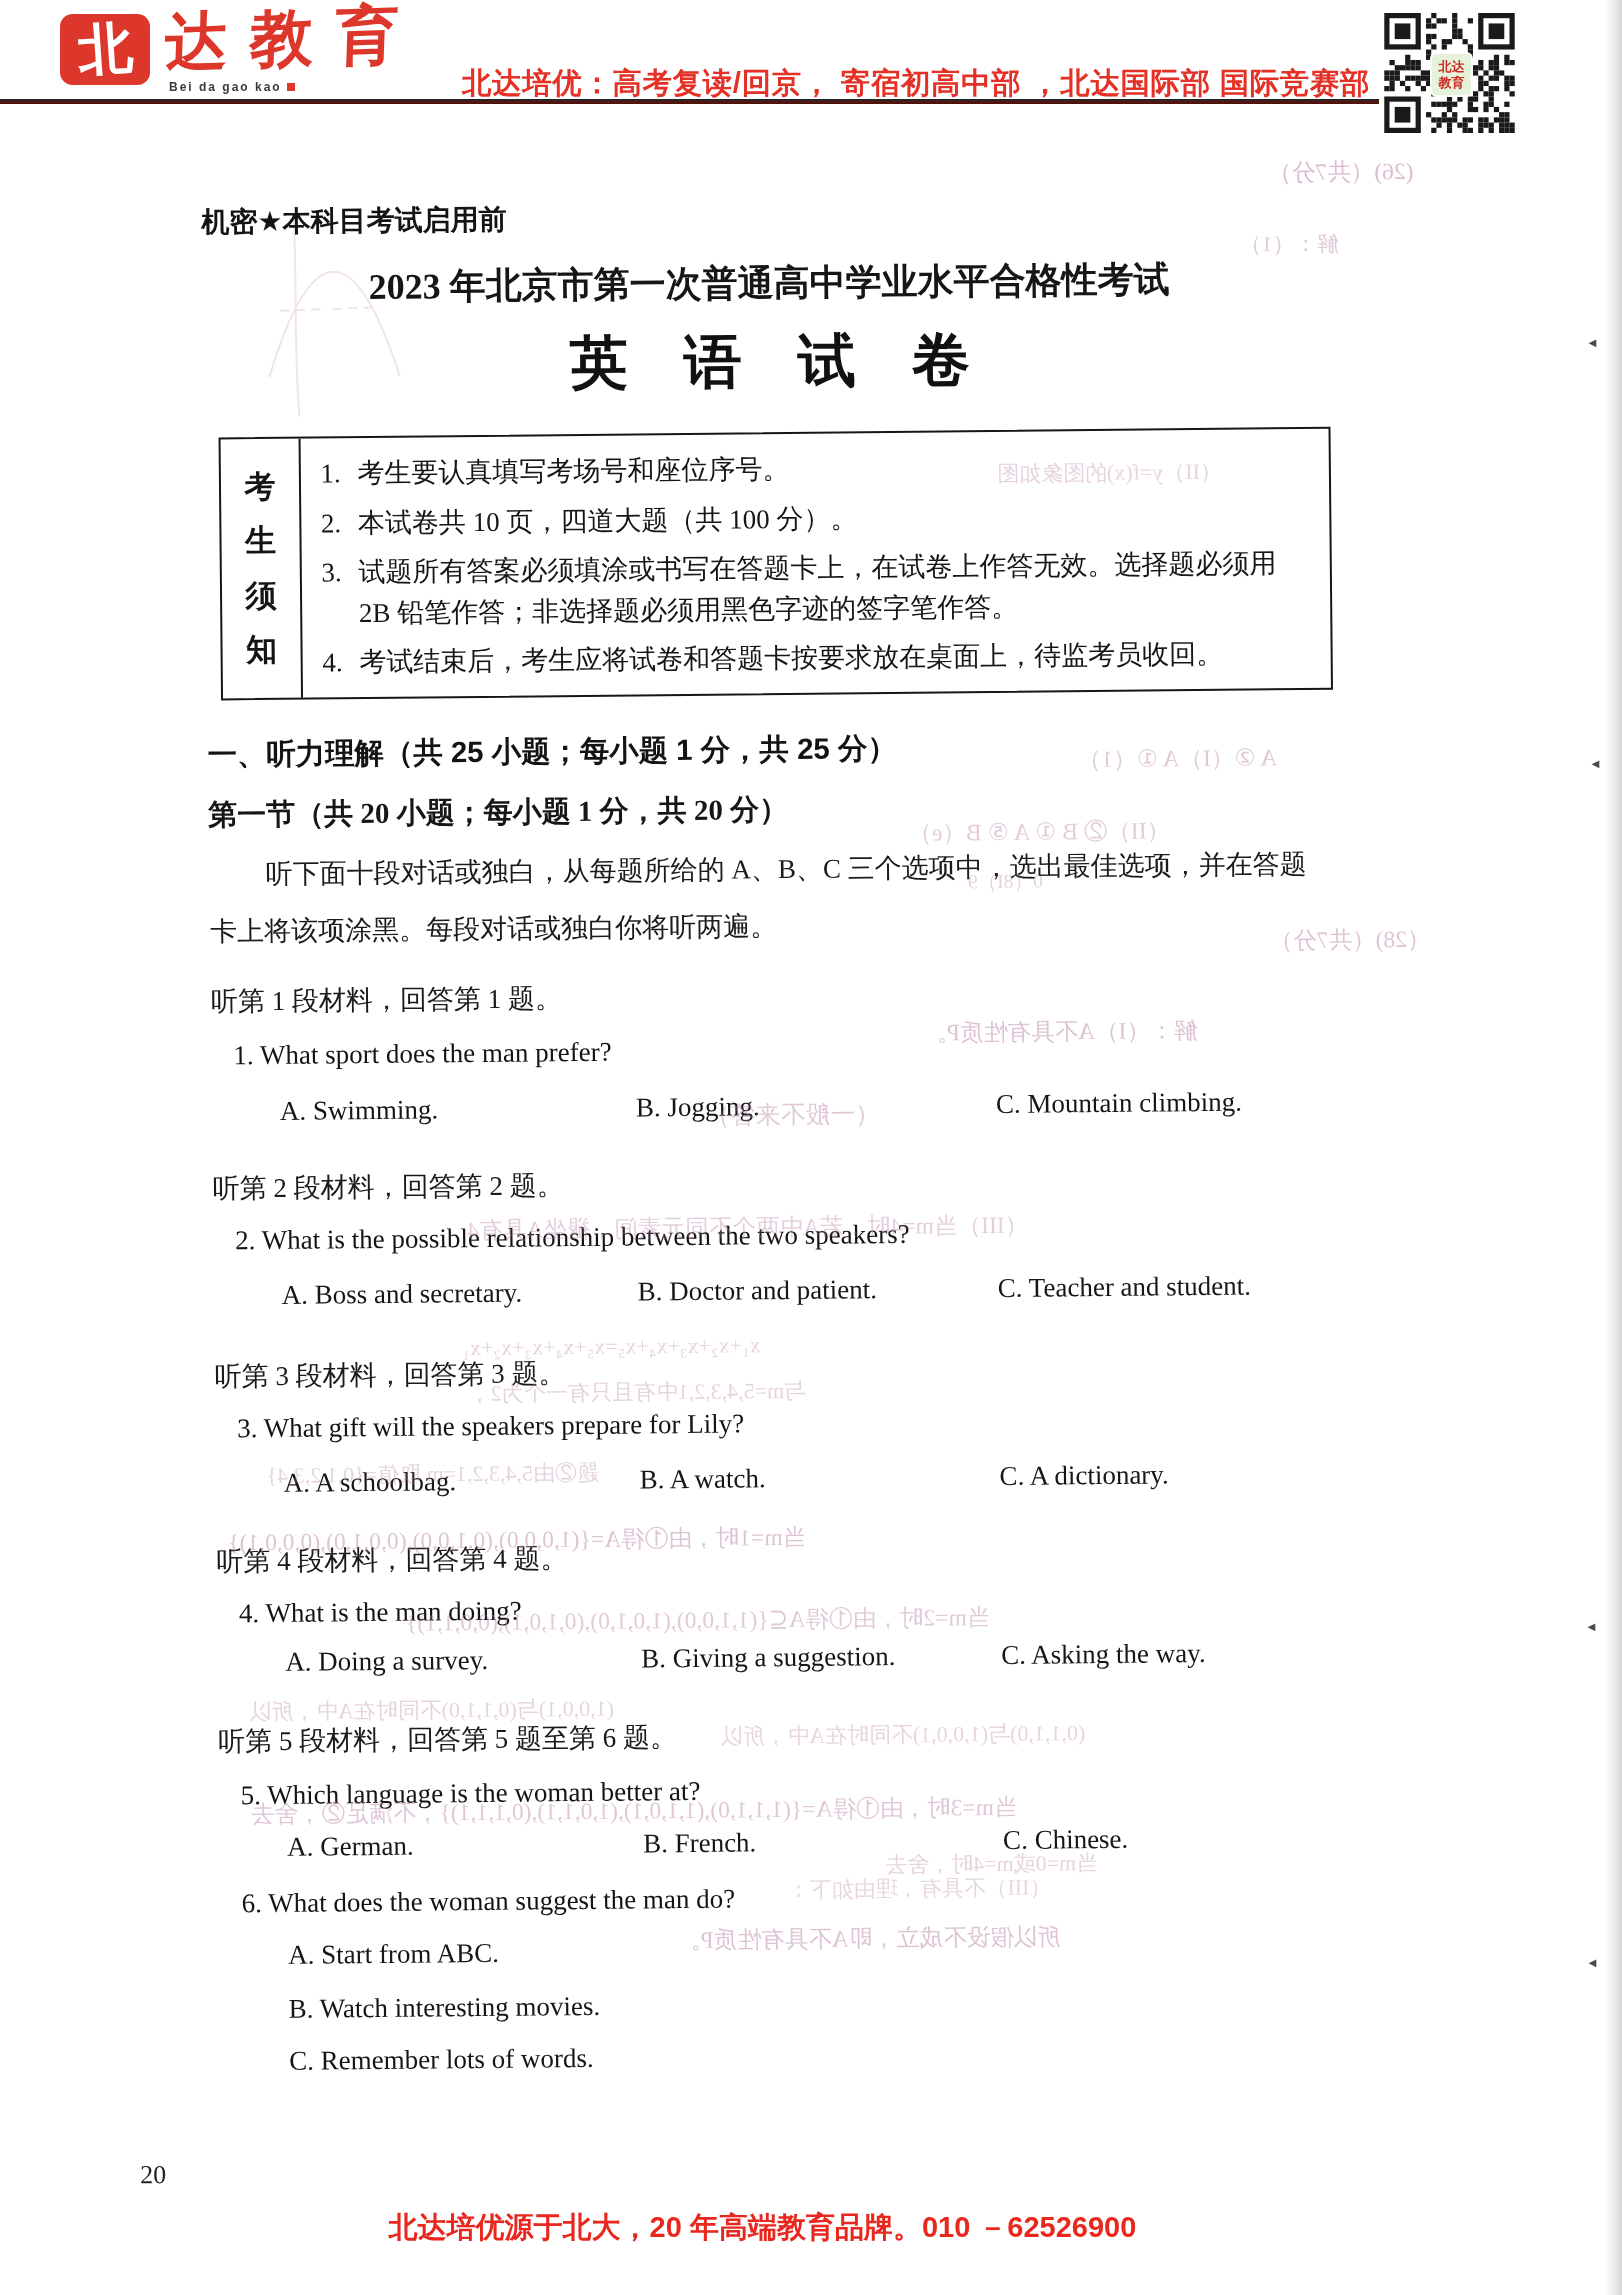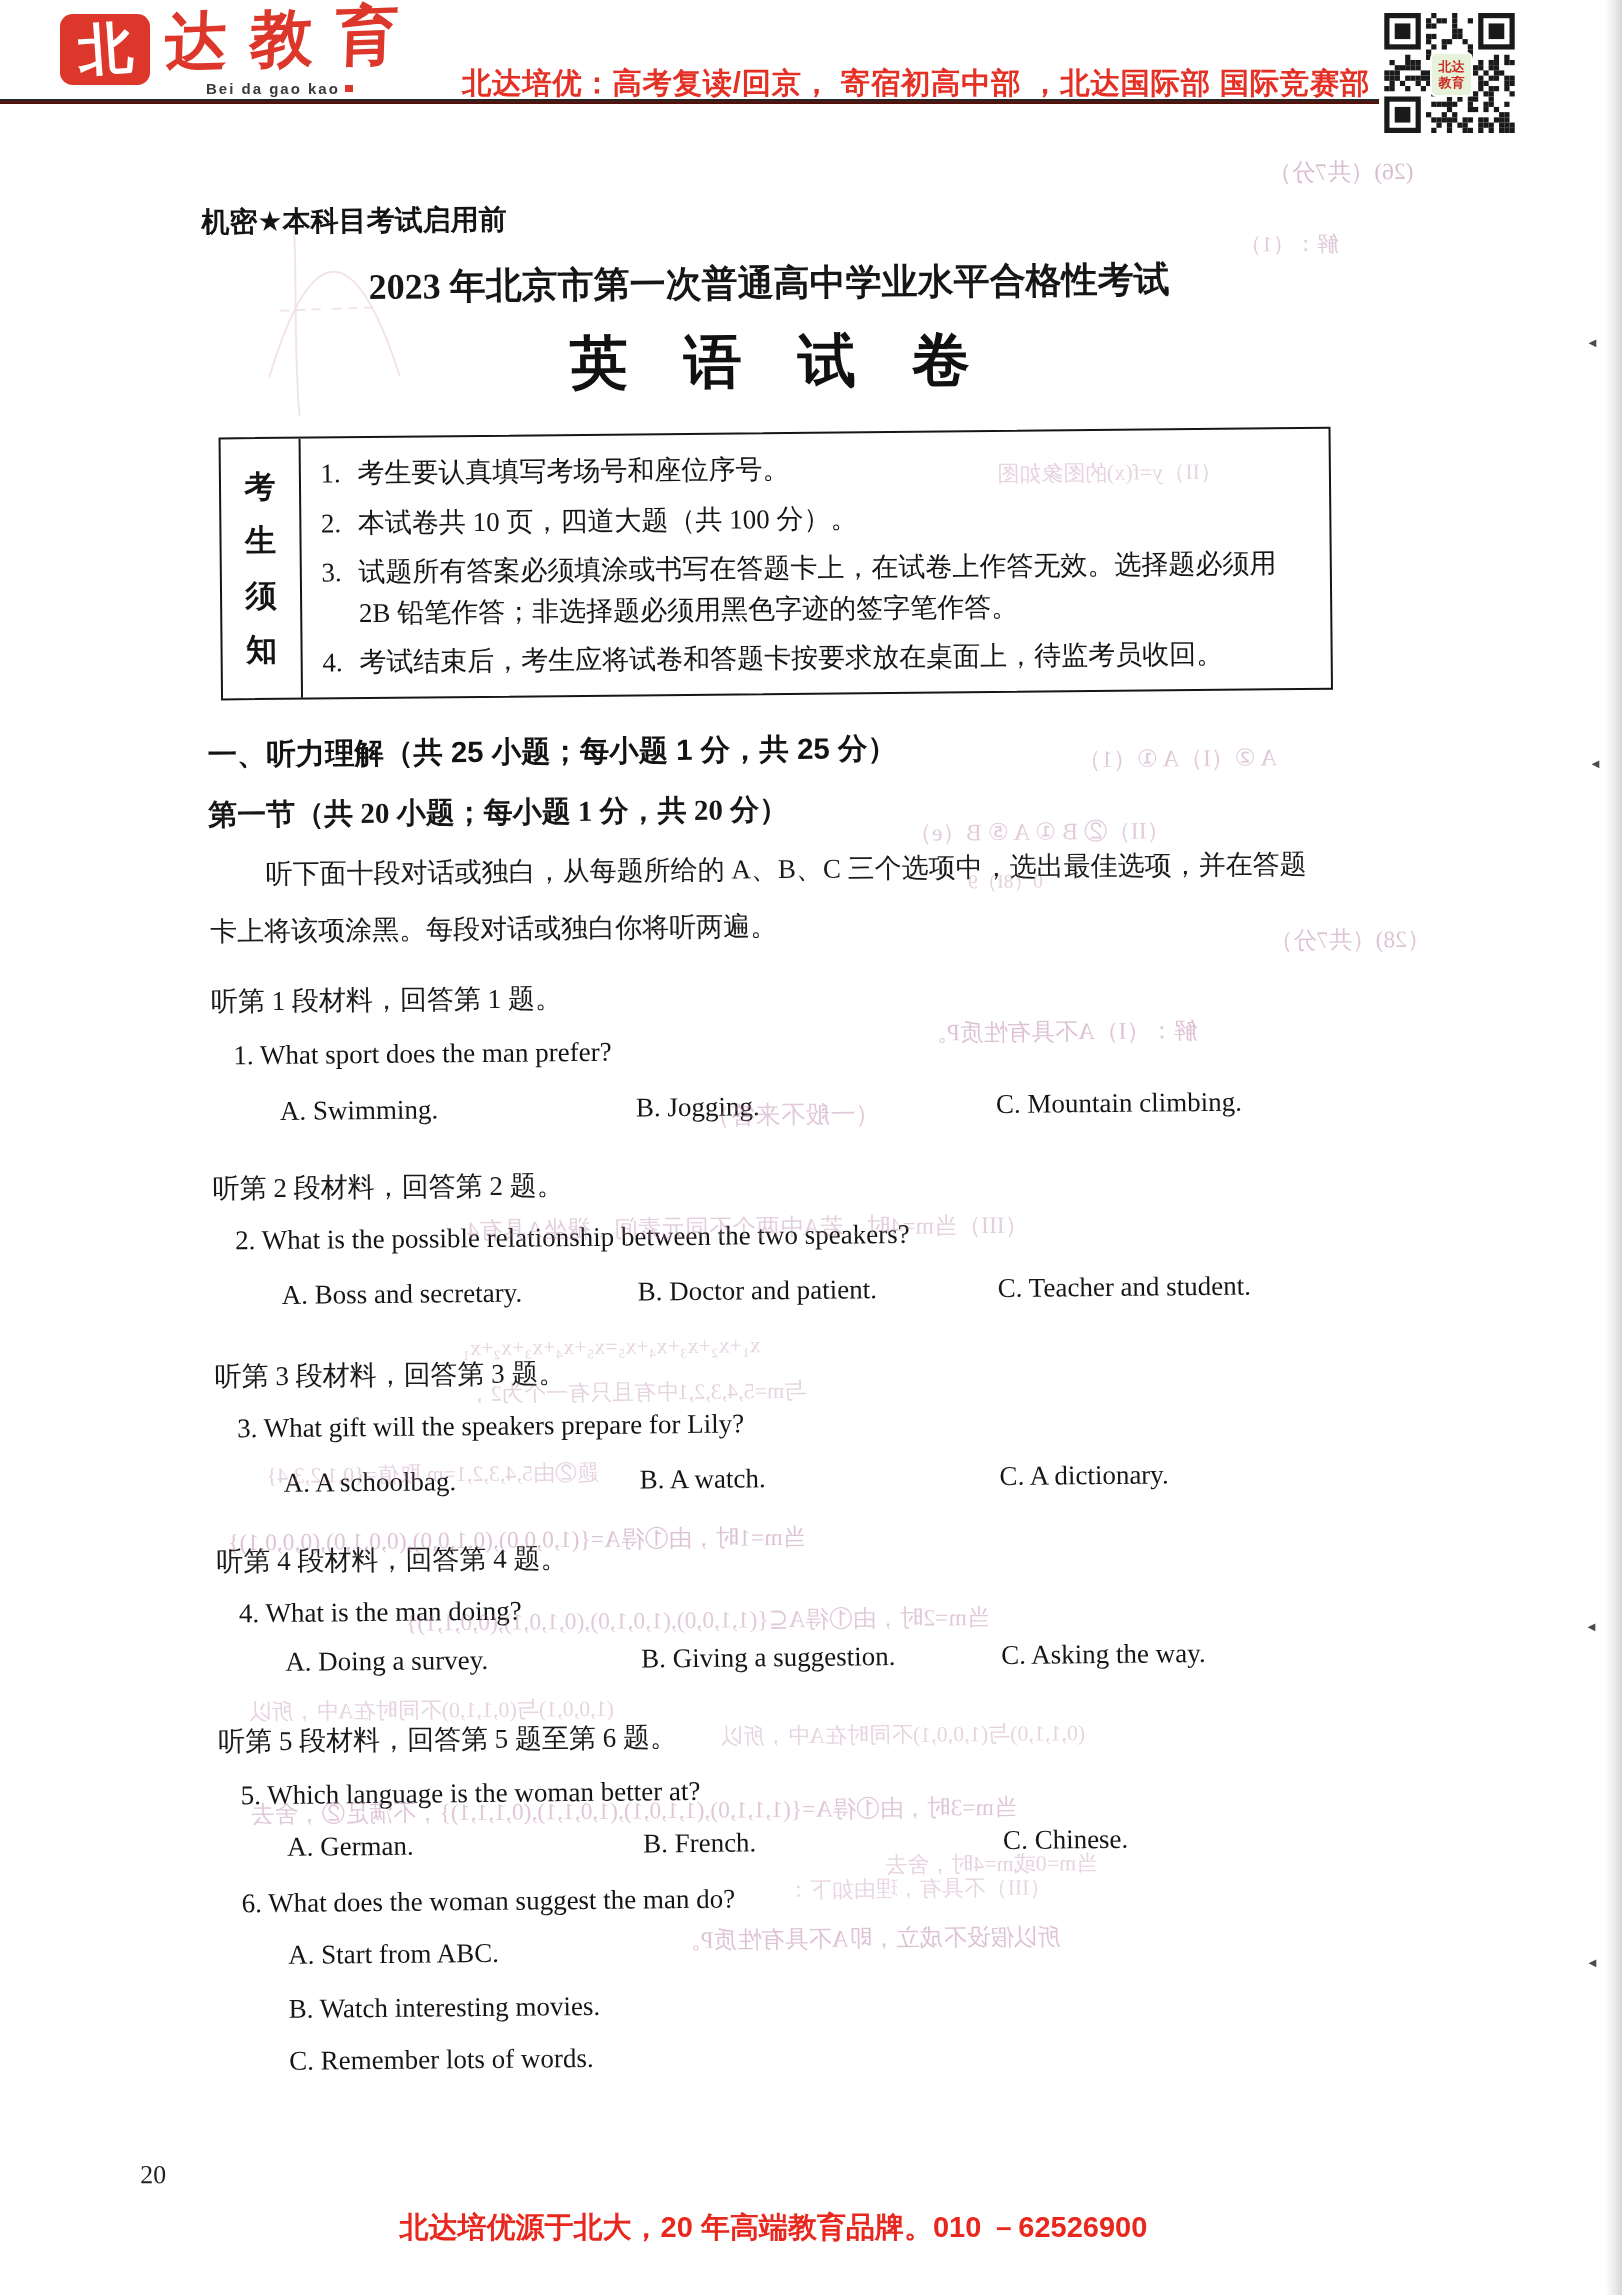--- a/index.html
+++ b/index.html
@@ -25,22 +25,22 @@
     font-weight:900; font-size:55px; line-height:1; transform:rotate(-4deg);
   }
   .hdr-brand{
     position:absolute; left:165px; top:5.2px; display:flex; gap:22px;
     color:#dd372b; font-weight:900; font-size:63px; line-height:1.1;
     transform:skewX(-4deg) rotate(-2deg);
   }
   .hdr-sub{
     position:absolute; left:169px; top:80px;
     font-family:"Liberation Sans","DejaVu Sans",sans-serif;
-    font-size:15px; letter-spacing:2px; color:#3a3a3a; font-weight:700;
-    display:flex; align-items:center; gap:5.2px;margin-left:37px;
+    font-size:12px; letter-spacing:2px; color:#3a3a3a; font-weight:700;
+    display:flex; align-items:center; gap:5.2px;
   }
   .hdr-sub i{display:inline-block;width:7.9px;height:7.9px;background:#dd372b;}
   .hdr-tagline{
     position:absolute; left:462px; top:64px; white-space:nowrap;
     font-family:"Liberation Sans","DejaVu Sans",sans-serif;
     font-weight:700; font-size:29.4px; color:#e43025; letter-spacing:0.7px;
   }
   .hdr-rule{
     position:absolute; left:0; top:99px; width:1379px; height:4.6px;
     background:linear-gradient(180deg,#262626 0%,#262626 45%,#5a150e 45%,#4a110b 100%);
@@ -89,21 +89,21 @@
   .ghost{
     position:absolute; transform:scaleX(-1); color:#b47ba2; white-space:nowrap;
     font-family:"Liberation Serif","DejaVu Serif",serif; pointer-events:none;
   }
   .pencil{position:absolute; left:260px; top:208px; opacity:0.28; pointer-events:none;}
   .margin-mark{position:absolute; font-size:13px; color:#2c2c2c; opacity:0.85;}
   
   .footer{
     position:absolute; left:0; top:2208px; width:1525px; text-align:center;
     font-family:"Liberation Sans","DejaVu Sans",sans-serif;
-    font-weight:700; font-size:29px; color:#e8281e; white-space:nowrap;padding-left:11px;
+    font-weight:700; font-size:29px; color:#e8281e; white-space:nowrap;
   }
 </style>
 </head>
 <body>
 
 <div class="page">
 
   <div>
     <div class="hdr-seal">
       <span>北</span>

